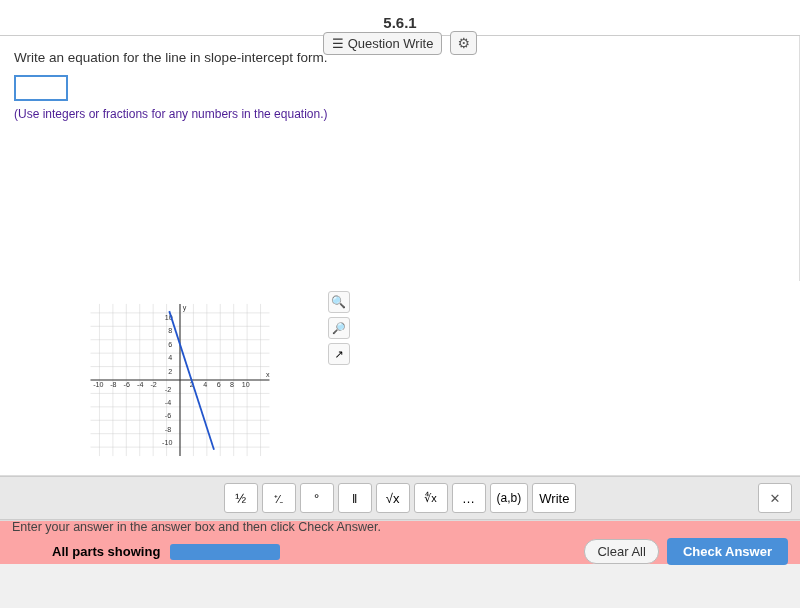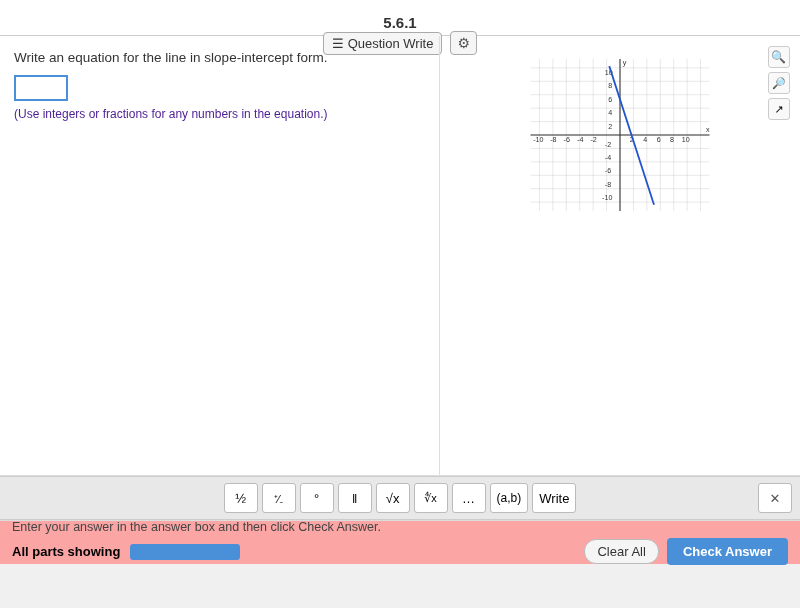--- a/index.html
+++ b/index.html
@@ -18,21 +18,21 @@
       border: 1px solid #aaa; background: #f5f5f5; border-radius: 4px;
       padding: 3px 8px; cursor: pointer; font-size: 13px; color: #333;
     }
     #top-bar .gear-btn {
       border: 1px solid #aaa; background: #f5f5f5; border-radius: 4px;
       padding: 3px 6px; cursor: pointer; font-size: 14px; color: #555;
     }
 
     
     #main-content {
-      display: flex; flex-direction: row;
+      display: flex; flex-direction: column;
       background: #fff; height: calc(608px - 36px - 88px - 44px);
       border-bottom: 1px solid #ddd;
     }
 
     
     #left-panel {
       flex: 1; padding: 14px 14px 0 14px;
       border-right: 1px solid #ddd;
     }
     #left-panel .prompt { font-size: 13.5px; color: #333; margin-bottom: 10px; }
@@ -230,21 +230,21 @@
   </button>
   <button id="close-toolbar">
     <span>✕</span>
   </button>
 </div>
 
 <div id="status-bar">
   <div style="width:100%;display:flex;flex-direction:column;gap:4px;">
     <div style="font-size:12.5px;color:#444;">Enter your answer in the answer box and then click Check Answer.</div>
     <div style="display:flex;align-items:center;justify-content:space-between;">
-      <div class="bottom-left" style="display:flex;align-items:center;gap:10px;">
+      <div class="bottom-left" style="display:flex;align-items:center;gap:10px;margin-left:40px;">
         <span class="all-parts-label" style="font-weight:bold;font-size:13px;">All parts showing</span>
         <div class="progress-bar-container" style="width:110px;height:16px;background:#4a90d9;border-radius:3px;"></div>
       </div>
       <div style="display:flex;align-items:center;gap:8px;">
         <button class="clear-all-btn" style="border:1px solid #bbb;background:#f5f5f5;border-radius:12px;padding:4px 12px;cursor:pointer;font-size:13px;color:#333;">
           <span>Clear All</span>
         </button>
         <button class="check-answer-btn" style="background:#4a90d9;color:#fff;border:none;border-radius:4px;padding:6px 16px;cursor:pointer;font-size:13px;font-weight:bold;">
           <span>Check Answer</span>
         </button>

